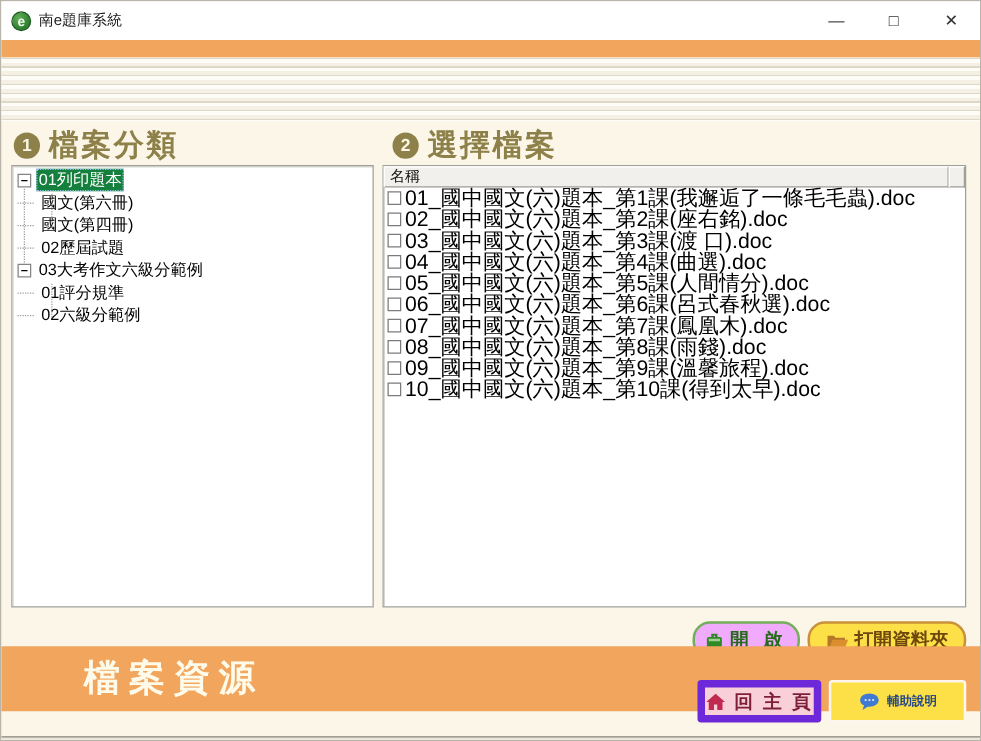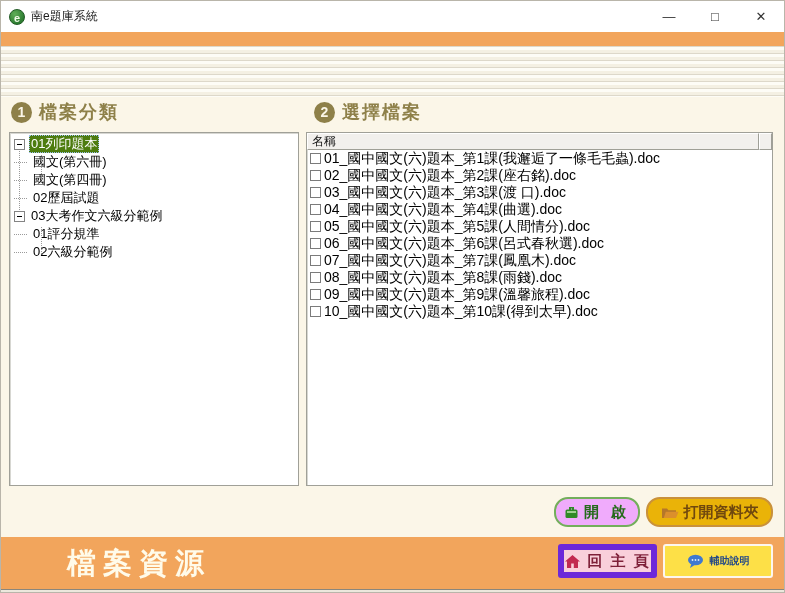--- a/index.html
+++ b/index.html
@@ -39,21 +39,21 @@
 
   
   .section-header { position:absolute; top:99px; display:flex; align-items:center; gap:7px; }
   .sh-left { left:10px; }
   .sh-right { left:313px; }
   .num-circle {
     width:21px; height:21px; border-radius:50%; background:#8E8049;
     color:#FBF6E8; font-size:14px; font-weight:bold;
     display:flex; align-items:center; justify-content:center;
   }
-  .sh-title { font-size:18px; font-weight:bold; color:#8E8049; letter-spacing:2px; }
+  .sh-title { font-size:24px; font-weight:bold; color:#8E8049; letter-spacing:2px; }
 
   
   .panel {
     position:absolute; background:#ffffff;
     border:1px solid #A0A098; box-shadow:inset 1px 1px 0 #d7d7d2;
   }
   .tree-panel { left:8px; top:131px; width:290px; height:354px; padding:2px 0 0 0; }
   .list-panel { left:305px; top:131px; width:467px; height:354px; display:flex; flex-direction:column; }
 
   
@@ -72,58 +72,58 @@
     content:""; position:absolute; left:2px; right:2px; top:4px; height:1px; background:#000;
   }
   .tree-row.has-expander .expander { display:inline-block; }
   .connector {
     display:inline-block; width:13px; height:9px;
     border-bottom:1px dotted #9a9a9a; margin-right:4px; flex:0 0 auto;
     transform:translateY(-4px);
   }
   .tree-label { padding:0 2px; }
   .tree-row.selected .tree-label {
-    background:#4d7c0f; color:#fff; outline:1px dotted #9cc0f0; outline-offset:-1px;
+    background:#15803d; color:#fff; outline:1px dotted #9cc0f0; outline-offset:-1px;
   }
 
   
   .list-header { display:flex; height:17px; flex:0 0 auto; }
   .lh-cell {
     background:#F2F0ED; font-size:12px; color:#111; padding:0 4px; line-height:15px;
     border-top:1px solid #ffffff; border-left:1px solid #ffffff;
     border-bottom:1px solid #9F9F97; border-right:1px solid #9F9F97;
   }
   .lh-name { flex:1 1 auto; }
   .lh-spacer { width:13px; flex:0 0 auto; }
   .file-rows { flex:1 1 auto; overflow:hidden; }
   .file-row {
-    display:flex; align-items:center; height:17px; font-size:14px; color:#000;
+    display:flex; align-items:center; height:17px; font-size:17px; color:#000;
     padding-left:3px; white-space:nowrap; cursor:default;
   }
   .checkbox {
     width:11px; height:11px; border:1px solid #7b7b7b; background:#fff;
     margin-right:3px; flex:0 0 auto;
   }
 
   
   .btn { position:absolute; display:flex; align-items:center; justify-content:center;
     font-weight:bold; cursor:default; }
   .btn-open {
     left:553px; top:496px; width:86px; height:30px; border-radius:14px;
     background:#f0abfc; border:2px solid #73AE5B; color:#256B1B;
     font-size:15px; letter-spacing:4px; gap:5px;
   }
   .btn-folder {
     left:645px; top:496px; width:127px; height:30px; border-radius:14px;
-    background:#eab308; border:2px solid #C9913B; color:#70480E;
+    background:#fde047; border:2px solid #C9913B; color:#70480E;
     font-size:15px; gap:5px;
   }
 
   
-  .footer { position:absolute; top:536px; left:0; width:100%; height:52px; background:#F2A55C; }
+  .footer { position:absolute; top:516px; left:0; width:100%; height:52px; background:#F2A55C; }
   .footer-title {
     position:absolute; left:66px; top:0; height:52px; line-height:52px;
     font-size:29px; font-weight:bold; color:#FFFBEA; letter-spacing:7px;
   }
   .btn-home {
     left:557px; top:543px; width:99px; height:34px; border-radius:3px;
     background:#F9CFDA; border:6px solid #6d28d9; color:#7E1F38;
     font-size:15px; letter-spacing:2px; gap:6px;
   }
   .btn-help {

